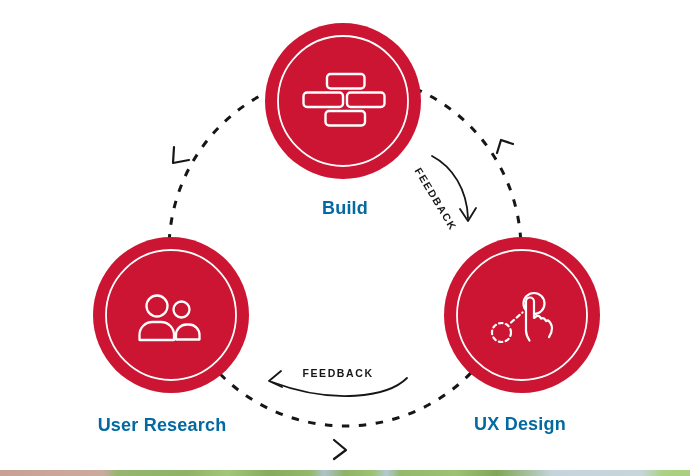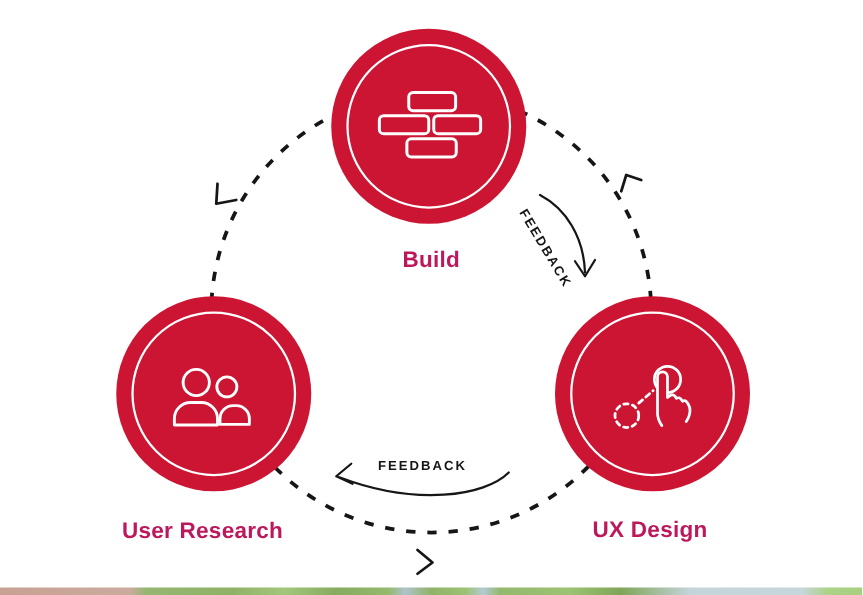--- a/index.html
+++ b/index.html
@@ -8,21 +8,21 @@
     width:690px;height:476px;
     background:#ffffff;
     overflow:hidden;
     font-family:"Liberation Sans", sans-serif;
   }
   .stage svg{position:absolute;left:0;top:0;}
   .lbl{
     position:absolute;
     transform:translate(-50%,-50%);
     font-weight:700;
-    color:#be185d;
+    color:#0369a1;
     font-size:18px;
     letter-spacing:.2px;
     white-space:nowrap;
   }
   .feedback-lbl{
     position:absolute;
     transform:translate(-50%,-50%);
     font-weight:700;
     color:#161616;
     font-size:10.5px;

